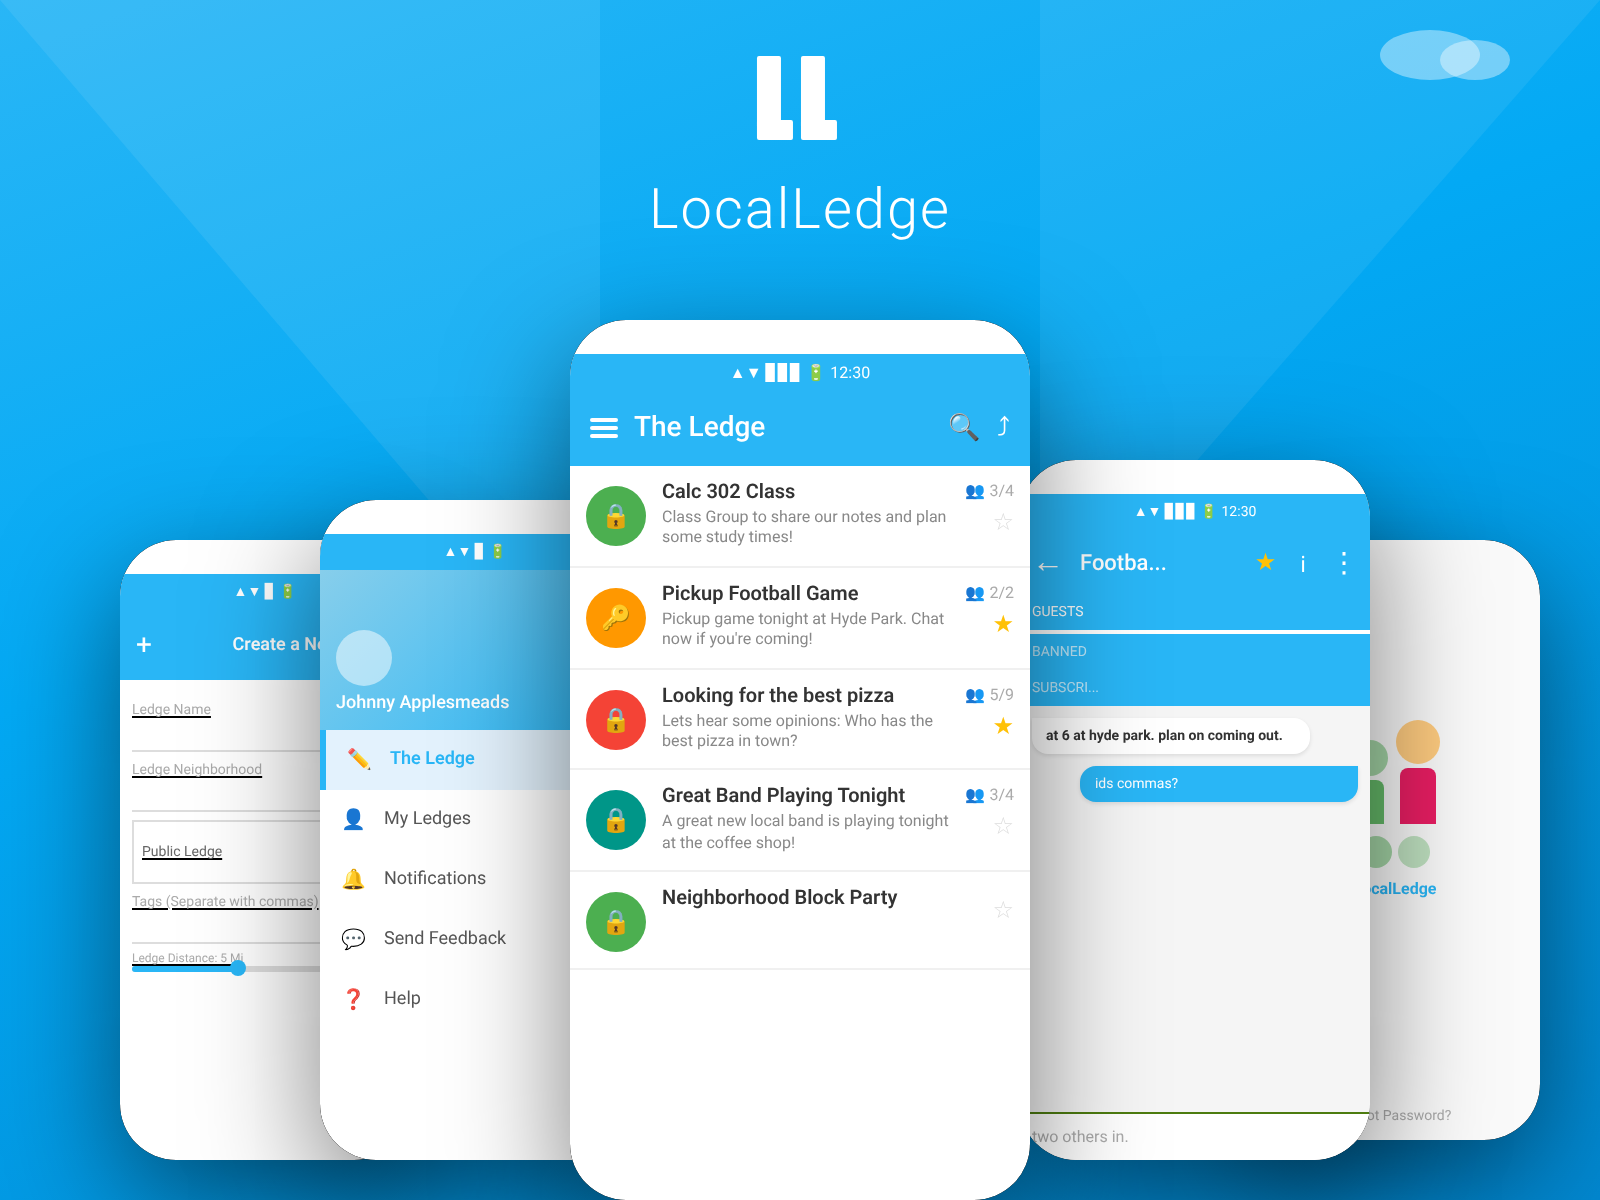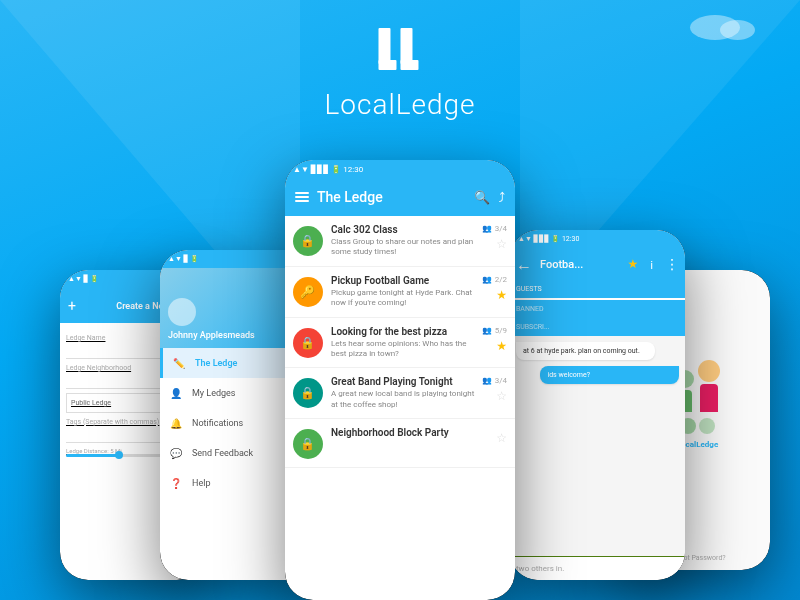--- a/index.html
+++ b/index.html
@@ -166,24 +166,25 @@
       overflow: hidden;
       background: white;
     }
 
     
     .status-bar {
       background: rgba(0,0,0,0.15);
       height: 18px;
       display: flex;
       align-items: center;
-      justify-content: flex-start;
+      justify-content: center;
       padding: 0 8px;
       font-size: 9px;
       color: white;
+      margin-top: 17px;
     }
 
     .status-bar-blue {
       background: #29B6F6;
     }
 
     
     .app-bar {
       background: #29B6F6;
       height: 38px;
@@ -292,21 +293,21 @@
       margin-bottom: 3px;
       margin-top: 5px;
     }
     .form-input {
       border-bottom: 1px solid #ddd;
       height: 14px;
       width: 100%;
     }
     .form-dropdown {
       border: 1px solid #ddd;
-      height: 20px;
+      height: 32px;
       font-size: 7px;
       padding: 2px 4px;
       color: #666;
       display: flex;
       align-items: center;
       justify-content: space-between;
       margin-top: 4px;
     }
     .slider-row {
       display: flex;
@@ -406,20 +407,21 @@
     }
     .chat-bubble-other {
       background: white;
       border-radius: 0 8px 8px 8px;
       padding: 5px 7px;
       font-size: 7px;
       color: #333;
       margin-bottom: 6px;
       max-width: 85%;
       box-shadow: 0 1px 2px rgba(0,0,0,0.1);
+      font-weight: bold;
     }
     .chat-bubble-me {
       background: #29B6F6;
       border-radius: 8px 0 8px 8px;
       padding: 5px 7px;
       font-size: 7px;
       color: white;
       margin-bottom: 6px;
       max-width: 85%;
       margin-left: auto;
@@ -633,21 +635,21 @@
         <span style="color:white;font-size:11px;margin-left:4px;">ℹ</span>
         <span style="color:white;font-size:14px;margin-left:4px;">⋮</span>
       </div>
       <div class="chat-tabs">
         <div class="chat-tab chat-tab-active">GUESTS</div>
         <div class="chat-tab">BANNED</div>
         <div class="chat-tab">SUBSCRI...</div>
       </div>
       <div class="chat-body" style="flex:1;padding:6px;">
         <div class="chat-bubble-other">at 6 at hyde park. plan on coming out.</div>
-        <div class="chat-bubble-me">ids welcome?</div>
+        <div class="chat-bubble-me">ids commas?</div>
       </div>
       <div class="chat-input-bar">
         <span>two others in.</span>
       </div>
     </div>
   </div>
 
   <div class="phone phone-right">
     <div class="phone-screen" style="display:flex;flex-direction:column;background:#fafafa;">
 

